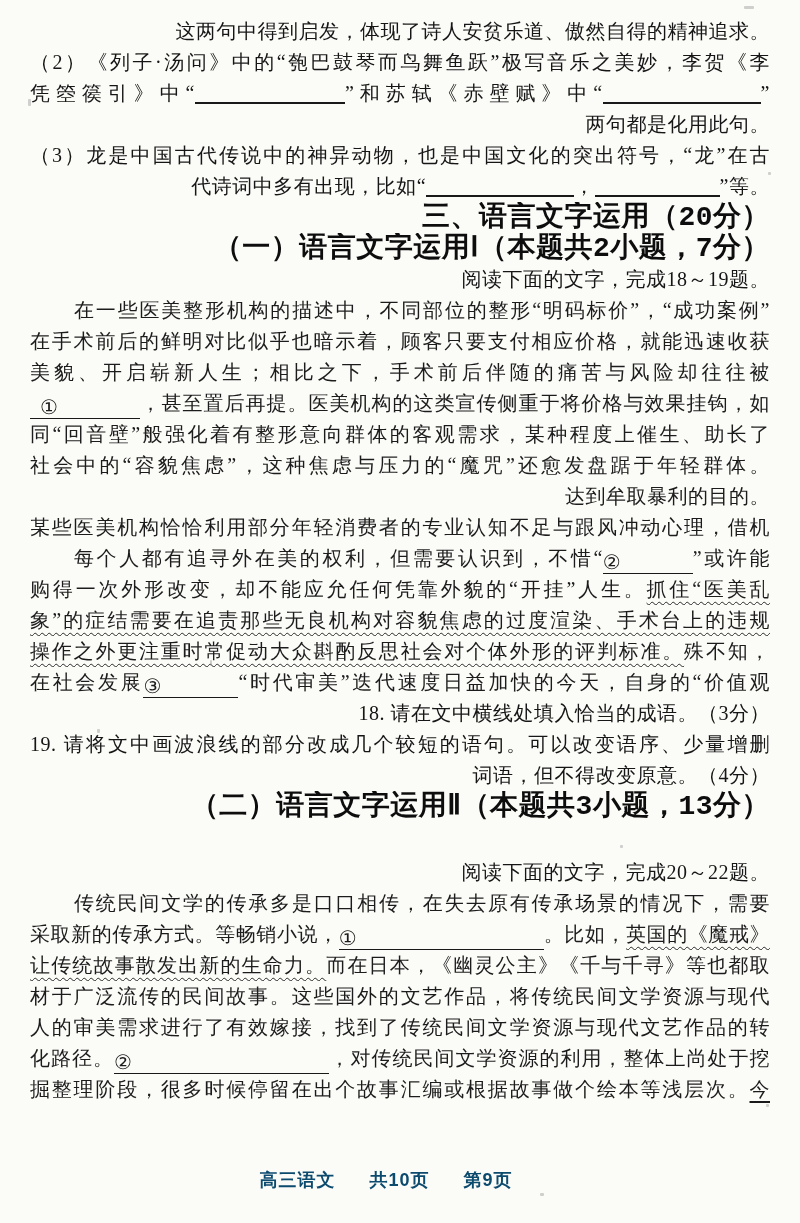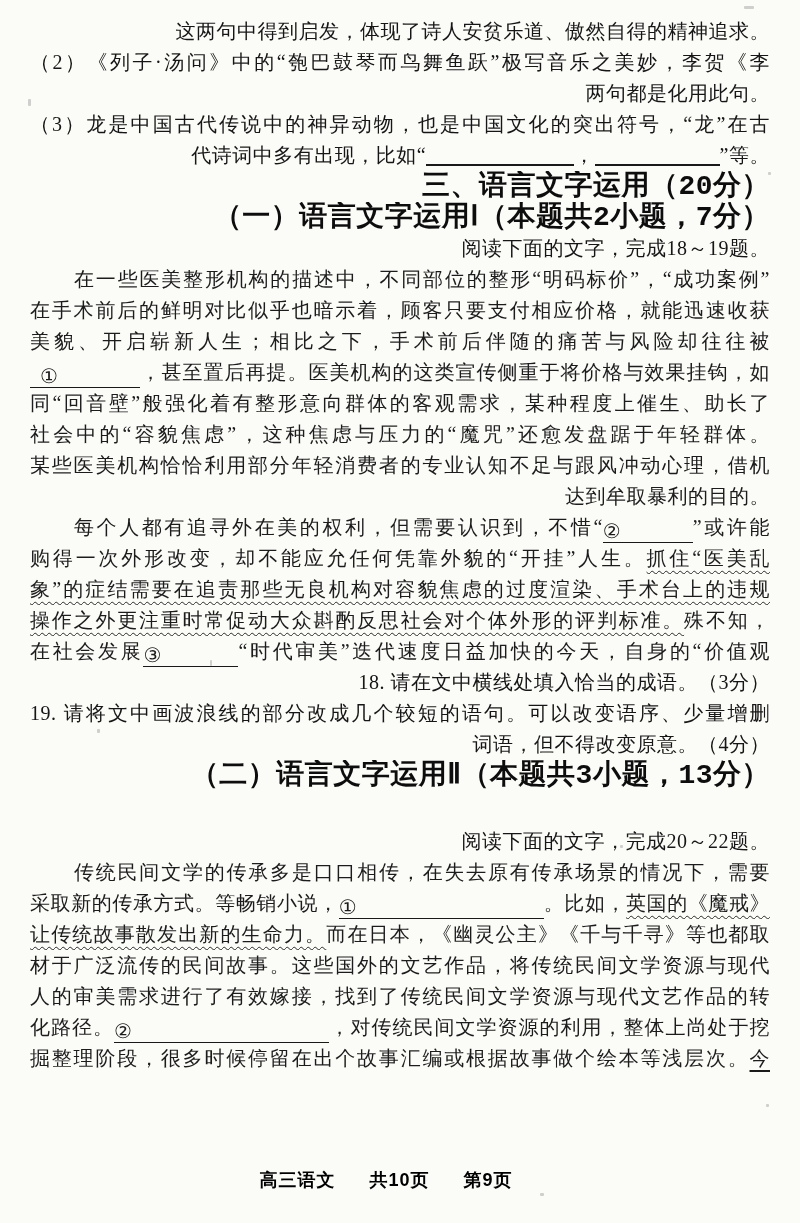--- a/index.html
+++ b/index.html
@@ -57,46 +57,47 @@
     font-size:20px;
     letter-spacing:0;
   }
   .blank.left{ text-align:left; padding-left:10px; }
   .footer{
     position:absolute;left:0;top:1168px;width:772px;
     text-align:center;
     font-family:"Liberation Sans","DejaVu Sans",sans-serif;
     font-weight:700;
     font-size:18px;
-    color:#000000;
+    color:#0c4a6e;
     letter-spacing:1px;
   }
   .footer span{ margin:0 14px; }
   .speck{ position:absolute; background:#9a9a9a; opacity:.45; border-radius:1px; }
 </style>
 </head>
 <body>
 
 <div class="page-inner">
     <div class="line song"><span>这两句中得到启发，体现了诗人安贫乐道、傲然自得的精神追求。</span></div>
     <div class="line song fill"><span>（2）《列子·汤问》中的“匏巴鼓琴而鸟舞鱼跃”极写音乐之美妙，李贺《李</span></div>
+    <div class="line song fill"><span>凭箜篌引》中“</span><span class="blank" style="width: 150px;"></span><span>”和苏轼《赤壁赋》中“</span><span class="blank" style="width: 158px;"></span><span>”</span></div>
     <div class="line song"><span>两句都是化用此句。</span></div>
     <div class="line song fill"><span>（3）龙是中国古代传说中的神异动物，也是中国文化的突出符号，“龙”在古</span></div>
     <div class="line song"><span>代诗词中多有出现，比如“</span><span class="blank" style="width: 148px;"></span><span>，</span><span class="blank" style="width: 125px;"></span><span>”等。</span></div>
     <div class="line head"><span>三、语言文字运用（20分）</span></div>
     <div class="line head" style="padding-left: 32px;"><span>（一）语言文字运用Ⅰ（本题共2小题，7分）</span></div>
     <div class="line song" style="padding-left: 44px;"><span>阅读下面的文字，完成18～19题。</span></div>
     <div class="line kai fill" style="padding-left: 44px;"><span>在一些医美整形机构的描述中，不同部位的整形“明码标价”，“成功案例”</span></div>
     <div class="line kai fill"><span>在手术前后的鲜明对比似乎也暗示着，顾客只要支付相应价格，就能迅速收获</span></div>
     <div class="line kai fill"><span>美貌、开启崭新人生；相比之下，手术前后伴随的痛苦与风险却往往被</span></div>
     <div class="line kai fill"><span class="blank left" style="width: 100px;">①</span><span>，甚至置后再提。医美机构的这类宣传侧重于将价格与效果挂钩，如</span></div>
     <div class="line kai fill"><span>同“回音壁”般强化着有整形意向群体的客观需求，某种程度上催生、助长了</span></div>
     <div class="line kai fill"><span>社会中的“容貌焦虑”，这种焦虑与压力的“魔咒”还愈发盘踞于年轻群体。</span></div>
+    <div class="line kai"><span>达到牟取暴利的目的。</span></div>
     <div class="line kai fill"><span>某些医美机构恰恰利用部分年轻消费者的专业认知不足与跟风冲动心理，借机</span></div>
-    <div class="line kai"><span>达到牟取暴利的目的。</span></div>
     <div class="line kai fill" style="padding-left: 44px;"><span>每个人都有追寻外在美的权利，但需要认识到，不惜“</span><span class="blank" style="width: 90px;">②</span><span>”或许能</span></div>
     <div class="line kai fill"><span>购得一次外形改变，却不能应允任何凭靠外貌的“开挂”人生。</span><span class="wavy">抓住“医美乱</span></div>
     <div class="line kai fill"><span class="wavy">象”的症结需要在追责那些无良机构对容貌焦虑的过度渲染、手术台上的违规</span></div>
     <div class="line kai fill"><span class="wavy">操作之外更注重时常促动大众斟酌反思社会对个体外形的评判标准。</span><span>殊不知，</span></div>
     <div class="line kai fill"><span>在社会发展</span><span class="blank" style="width: 95px;">③</span><span>“时代审美”迭代速度日益加快的今天，自身的“价值观</span></div>
     <div class="line song"><span>18. 请在文中横线处填入恰当的成语。（3分）</span></div>
     <div class="line song fill"><span>19. 请将文中画波浪线的部分改成几个较短的语句。可以改变语序、少量增删</span></div>
     <div class="line song"><span>词语，但不得改变原意。（4分）</span></div>
     <div class="line head" style="padding-left: 32px;"><span>（二）语言文字运用Ⅱ（本题共3小题，13分）</span></div>
     <div class="line song" style="padding-left: 44px; margin-top: 35px;"><span>阅读下面的文字，完成20～22题。</span></div>

